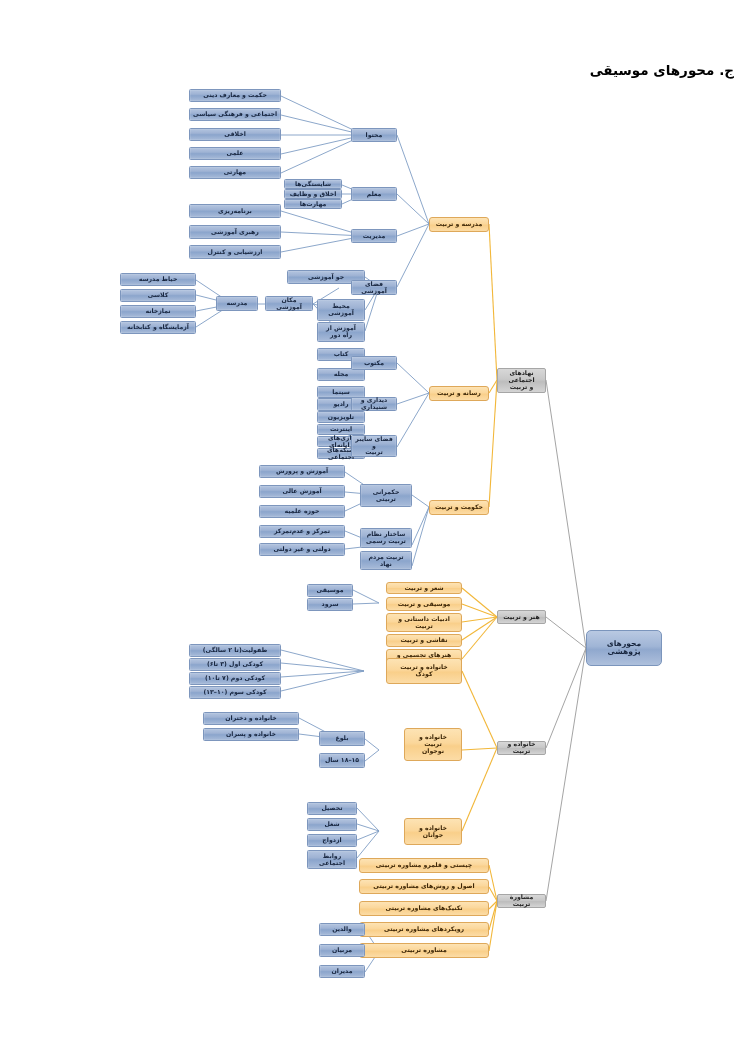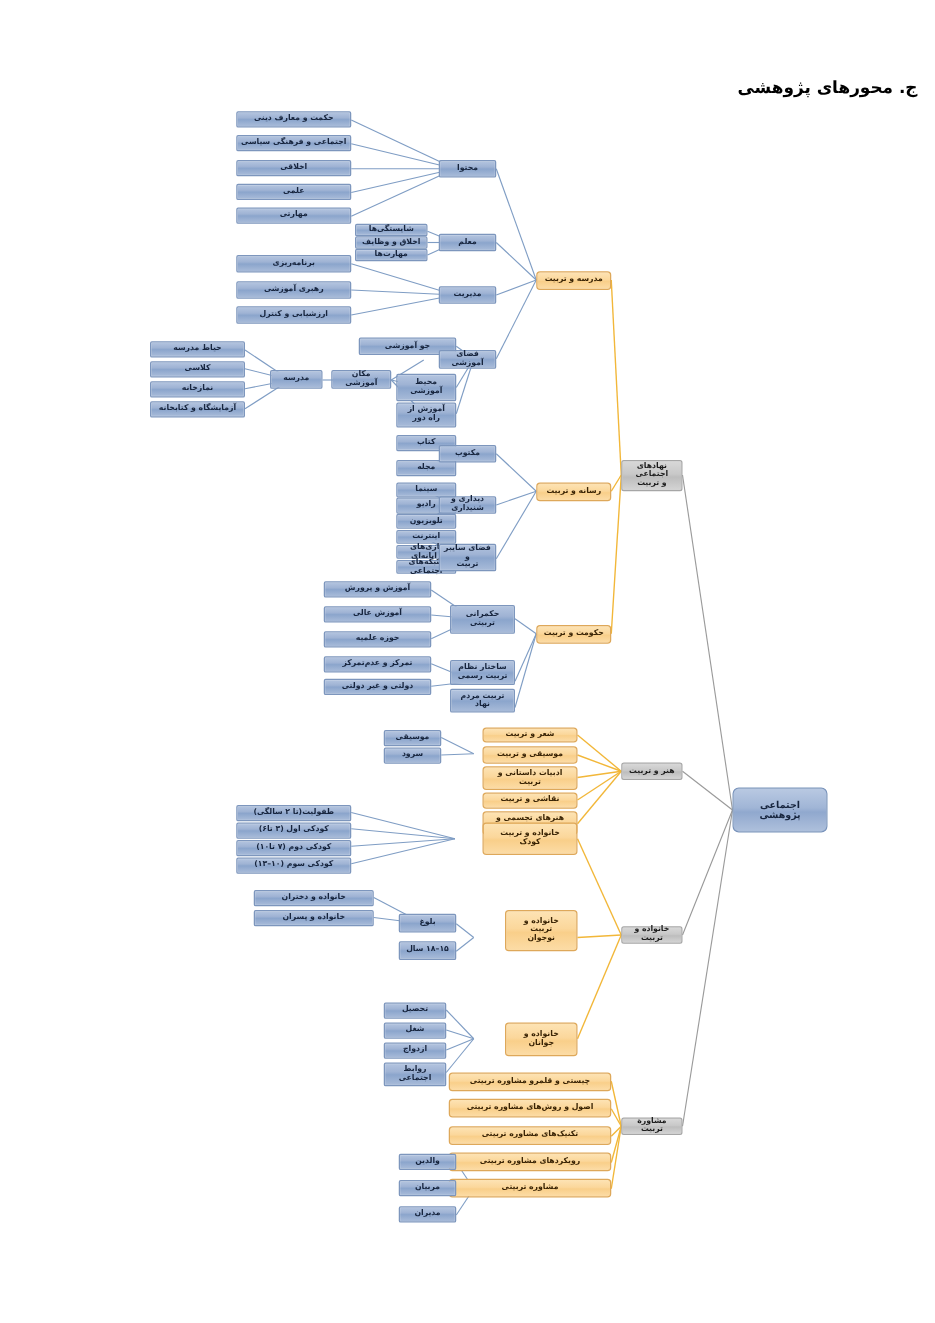--- a/index.html
+++ b/index.html
@@ -58,21 +58,21 @@
     color:#16243d;
     border-radius:5px;
     font-size:7.6px;
   }
 </style>
 </head>
 <body>
 
 <div id="canvas">
 
-  <div class="page-title">ج. محورهای پژوهشی</div>
+  <div class="page-title">ج. محورهای موسیقی</div>
 
   <svg id="edges" viewBox="0 0 748 1058">
     <g fill="none" stroke="#7f9dc4" stroke-width="0.9">
 
       <path d="M281,96 L364,135"></path>
       <path d="M281,115 L364,135"></path>
       <path d="M281,135 L364,135"></path>
       <path d="M281,154 L364,135"></path>
       <path d="M281,173 L364,135"></path>
 
@@ -290,16 +290,16 @@
   <div class="node n-orange" style="right:259px;top:901px;width:130px;height:15px;">تکنیک‌های مشاوره تربیتی</div>
   <div class="node n-orange" style="right:259px;top:922px;width:130px;height:15px;">رویکردهای مشاوره تربیتی</div>
   <div class="node n-orange" style="right:259px;top:943px;width:130px;height:15px;">مشاوره تربیتی</div>
 
   <div class="node n-blue" style="right:383px;top:923px;width:46px;height:13px;">والدین</div>
   <div class="node n-blue" style="right:383px;top:944px;width:46px;height:13px;">مربیان</div>
   <div class="node n-blue" style="right:383px;top:965px;width:46px;height:13px;">مدیران</div>
 
   <div class="node n-gray" style="right:202px;top:894px;width:49px;height:14px;">مشاورة تربیت</div>
 
-  <div class="node n-root" style="right:86px;top:630px;width:76px;height:36px;">اجتماعی
+  <div class="node n-root" style="right:86px;top:630px;width:76px;height:36px;">محورهای
 پژوهشی</div>
 
 </div>
 
 </body></html>

